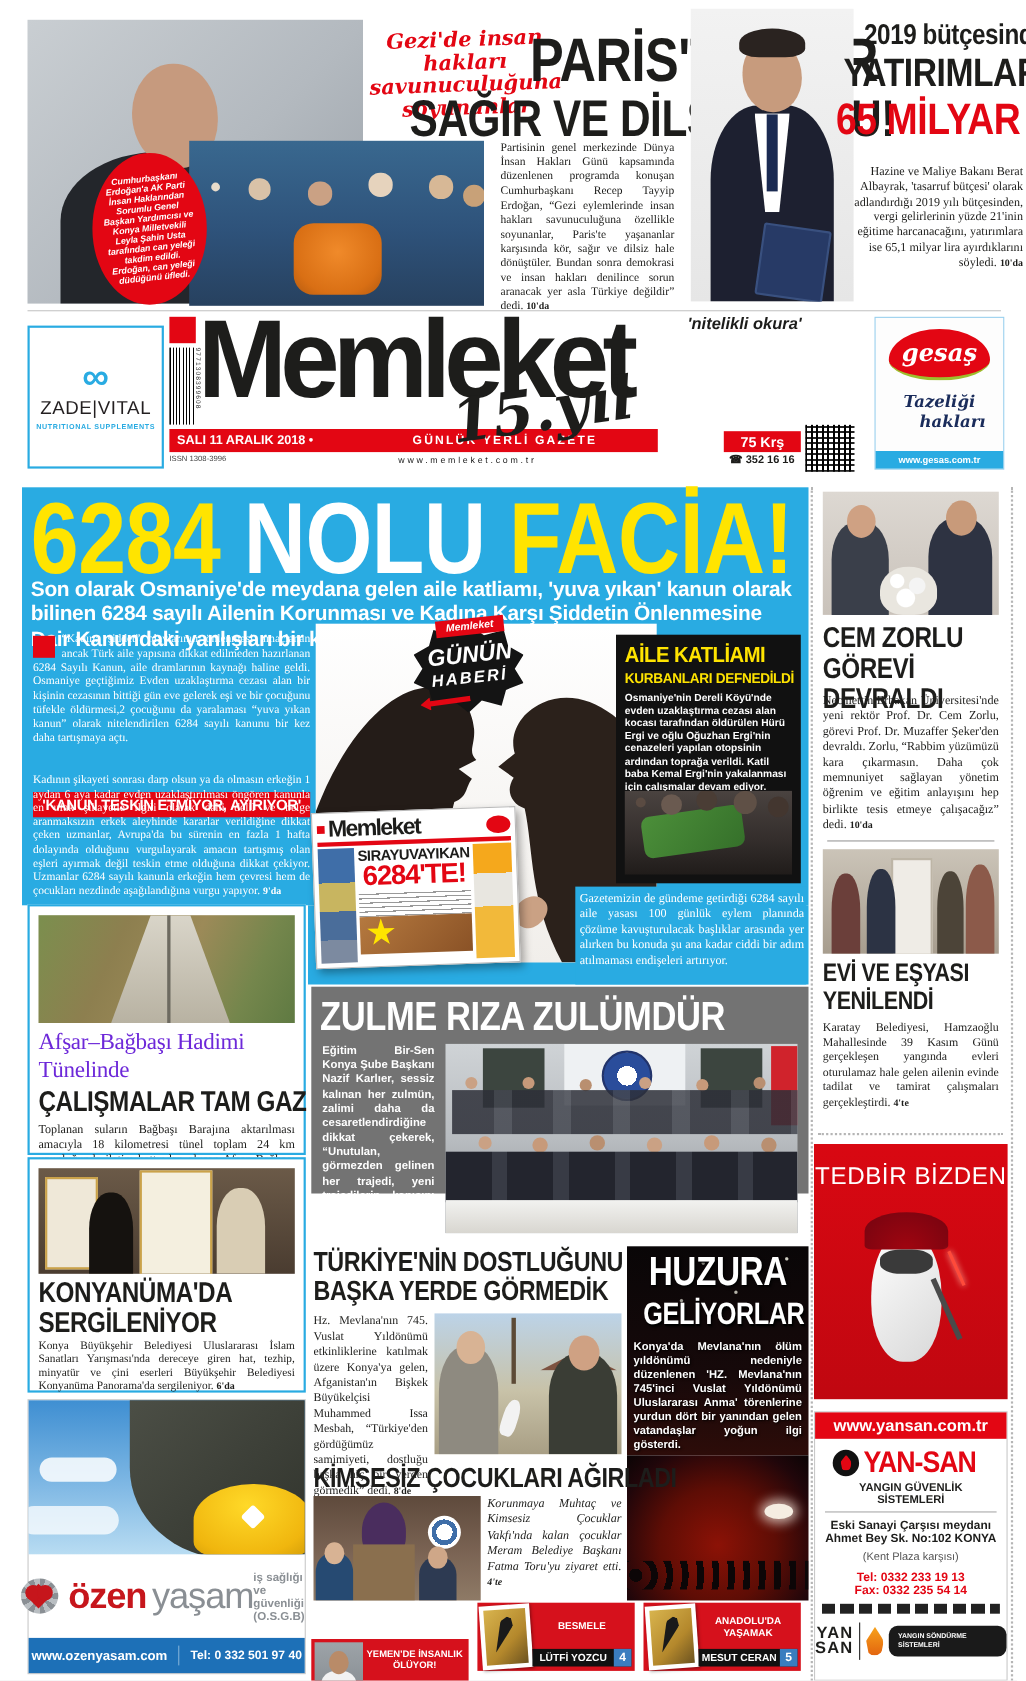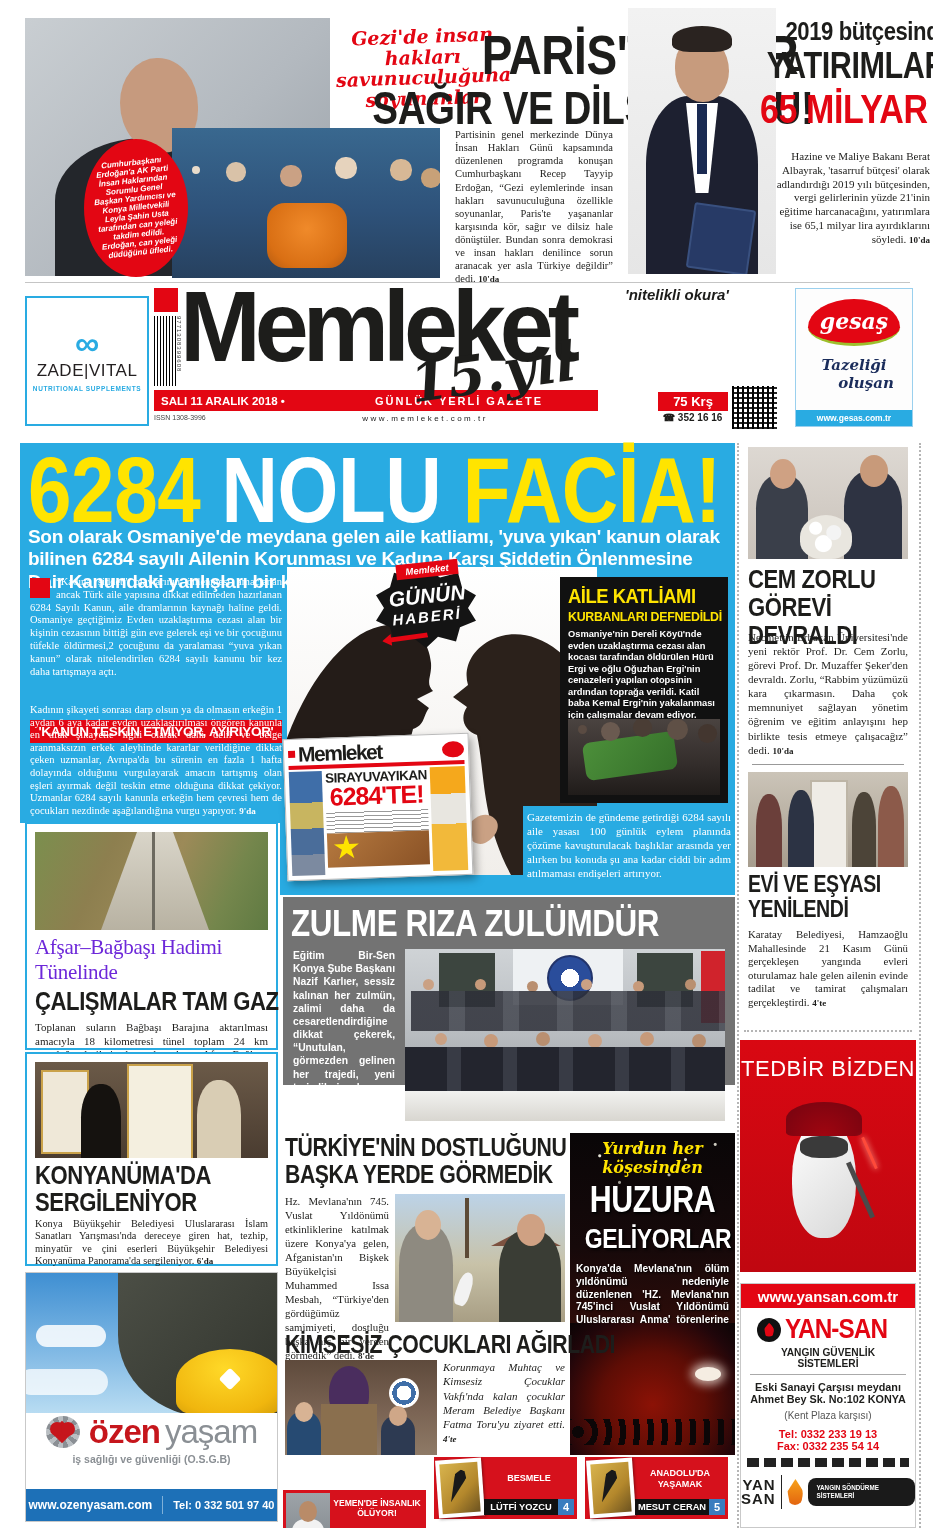--- a/index.html
+++ b/index.html
@@ -98,21 +98,21 @@
 
   <div class="abs" style="left:732px;top:386px;width:45px;height:43px;background:
       repeating-linear-gradient(0deg,rgba(0,0,0,.85) 0 2px,transparent 2px 5px),
       repeating-linear-gradient(90deg,#000 0 2px,#fff 2px 5px);outline:2px solid #fff;"></div>
 
   <div class="abs" style="left:795px;top:288px;width:116px;height:137px;border:1px solid #9ad0ee;background:#fdfdfd;display:flex;flex-direction:column;align-items:center;">
     <div style="margin-top:10px;width:92px;height:44px;background:#e30613;border-radius:50% 50% 50% 50%/60% 60% 40% 40%;display:flex;align-items:center;justify-content:center;border-bottom:3px solid #9dbf2c;">
       <span class="white script" style="font-size:22px;">gesaş</span>
     </div>
     <div class="script" style="font-size:15px;color:#1a2c5b;margin-top:10px;">Tazeliği</div>
-    <div class="script" style="font-size:15px;color:#1a2c5b;margin-left:24px;">oluşan</div>
+    <div class="script" style="font-size:15px;color:#1a2c5b;margin-left:24px;">hakları</div>
     <div style="margin-top:auto;width:100%;height:16px;background:#29abe2;display:flex;align-items:center;justify-content:center;">
       <span class="white" style="font-size:8.5px;font-weight:700;">www.gesas.com.tr</span>
     </div>
   </div>
 
   <div class="abs" style="left:20px;top:443px;width:715px;height:380px;background:#29abe2;"></div>
   <div class="abs" style="left:280px;top:823px;width:455px;height:72px;background:#29abe2;"></div>
 
   <div class="abs cond" style="left:28px;top:447px;font-size:92px;line-height:.95;">
     <span style="color:#ffe400;">6284</span>
@@ -219,21 +219,21 @@
     <div style="position:absolute;left:104px;top:20px;width:24px;height:75px;background:#4c4438;border-radius:45% 45% 0 0;"></div>
     <div style="position:absolute;left:130px;top:14px;width:26px;height:81px;background:#8c5a4a;border-radius:45% 45% 0 0;"></div>
   </div>
 
   <div class="abs cond" style="left:748px;top:872px;font-size:23px;line-height:1.08;white-space:normal;">
     <span style="display:block;">EVİ VE EŞYASI</span>
     <span style="display:block;">YENİLENDİ</span>
   </div>
 
   <div class="abs serif just" style="left:748px;top:928px;width:160px;height:96px;font-size:10.8px;line-height:1.26;">
-    <span>Karatay Belediyesi, Hamzaoğlu Mahallesinde 21 Kasım Günü gerçekleşen yangında evleri oturulamaz hale gelen ailenin evinde tadilat ve tamirat çalışmaları gerçekleştirdi.</span>
+    <span>Karatay Belediyesi, Hamzaoğlu Mahallesinde 39 Kasım Günü gerçekleşen yangında evleri oturulamaz hale gelen ailenin evinde tadilat ve tamirat çalışmaları gerçekleştirdi.</span>
     <b class="pg">4'te</b>
   </div>
 
   <div class="abs" style="left:744px;top:1030px;width:168px;height:0;border-top:2px dotted #b5b5b5;"></div>
 
   <div class="abs" style="left:740px;top:1040px;width:176px;height:232px;background:linear-gradient(180deg,#d90812 0%,#c00710 100%);overflow:hidden;">
     <div class="white" style="margin-top:16px;text-align:center;font-size:22px;letter-spacing:.5px;font-weight:500;">TEDBİR BİZDEN</div>
     <div style="position:absolute;left:52px;top:78px;width:64px;height:120px;background:linear-gradient(135deg,#ffffff,#d8d8d8);border-radius:50% 50% 45% 45%;"></div>
     <div style="position:absolute;left:46px;top:62px;width:76px;height:34px;background:radial-gradient(ellipse at 50% 100%,#a00510 0%,#7d0410 80%);border-radius:50% 50% 10% 10%;"></div>
     <div style="position:absolute;left:60px;top:96px;width:48px;height:22px;background:#3a3a3a;border-radius:40%;"></div>
@@ -302,21 +302,21 @@
   </div>
 
   <div class="abs" style="left:25px;top:1272px;width:253px;height:250px;border:1px solid #c9c9c9;box-sizing:border-box;background:#fff;">
     <div class="photo" style="position:relative;width:100%;height:140px;background:linear-gradient(180deg,#3f8fd2 0%,#7fb8e4 55%,#b8dcf2 100%);">
       <div style="position:absolute;left:10px;top:52px;width:70px;height:22px;background:#fff;border-radius:20px;opacity:.85;"></div>
       <div style="position:absolute;left:-8px;top:96px;width:90px;height:26px;background:#fff;border-radius:20px;opacity:.75;"></div>
       <div style="position:absolute;left:92px;top:-6px;width:165px;height:150px;background:linear-gradient(135deg,#4c4f46,#30332c);border-radius:0 0 0 55%;"></div>
       <div style="position:absolute;left:150px;top:76px;width:108px;height:66px;background:radial-gradient(ellipse at 45% 30%,#ffd928 0%,#f0b60e 70%,#cf9a08 100%);border-radius:50% 50% 20% 20%;"></div>
       <div style="position:absolute;left:196px;top:98px;width:16px;height:16px;background:#fff;border-radius:3px;transform:rotate(45deg);"></div>
     </div>
-    <div style="height:76px;display:flex;flex-direction:column;align-items:center;justify-content:flex-start;">
+    <div style="height:76px;display:flex;align-items:center;justify-content:flex-end;">
       <div style="display:flex;align-items:center;gap:5px;">
         <span style="position:relative;width:38px;height:36px;display:inline-block;">
           <span style="position:absolute;left:0;top:2px;width:34px;height:32px;border-radius:50%;background:repeating-conic-gradient(#8a8f94 0 20deg,#b9bec2 20deg 40deg);"></span>
           <span style="position:absolute;left:8px;top:10px;width:16px;height:16px;background:#c6161c;transform:rotate(45deg);"></span>
           <span style="position:absolute;left:4px;top:8px;width:14px;height:14px;background:#c6161c;border-radius:50%;"></span>
           <span style="position:absolute;left:15px;top:8px;width:14px;height:14px;background:#c6161c;border-radius:50%;"></span>
         </span>
         <span style="color:#c6161c;font-size:33px;font-weight:800;letter-spacing:-1px;">özen</span>
         <span style="color:#8a8f94;font-size:33px;font-weight:400;letter-spacing:-1px;">yaşam</span>
       </div>
@@ -370,21 +370,20 @@
   </div>
 
   <div class="photo" style="left:570px;top:1133px;width:165px;height:190px;background:
        radial-gradient(circle at 18% 12%, rgba(255,255,240,.9) 1px, transparent 2px),
        radial-gradient(circle at 42% 8%, rgba(255,255,240,.8) 1px, transparent 2px),
        radial-gradient(circle at 70% 14%, rgba(255,255,240,.85) 1px, transparent 2px),
        radial-gradient(circle at 88% 6%, rgba(255,255,240,.8) 1px, transparent 2px),
        radial-gradient(circle at 30% 26%, rgba(255,255,240,.6) 1px, transparent 2px),
        radial-gradient(circle at 60% 22%, rgba(255,255,240,.7) 1px, transparent 2px),
        linear-gradient(180deg,#090607 0%,#16090a 60%,#2d0c09 100%);">
-    <div class="script" style="color:#ffe400;font-size:16px;text-align:center;margin-top:6px;">Yurdun her köşesinden</div>
     <div class="white cond-c head-shadow" style="font-size:37px;margin-top:2px;">HUZURA</div>
     <div class="white cond-c head-shadow" style="font-size:28px;margin-top:2px;">GELİYORLAR</div>
     <div class="white just" style="margin:8px 6px 0;font-size:10.2px;font-weight:700;line-height:1.25;text-shadow:1px 1px 2px #000;">
       <span>Konya'da Mevlana'nın ölüm yıldönümü nedeniyle düzenlenen 'HZ. Mevlana'nın 745'inci Vuslat Yıldönümü Uluslararası Anma' törenlerine yurdun dört bir yanından gelen vatandaşlar yoğun ilgi gösterdi.</span>
       
     </div>
   </div>
 
   <div class="photo" style="left:570px;top:1323px;width:165px;height:132px;background:radial-gradient(ellipse at 50% 62%,#8c1206 0%,#5e0d05 45%,#20060a 80%,#0a0405 100%);">
     <div style="position:absolute;left:0;bottom:10px;width:165px;height:26px;background:repeating-radial-gradient(circle at 8px 13px,#0c0607 0 6px,transparent 6px 14px);"></div>

